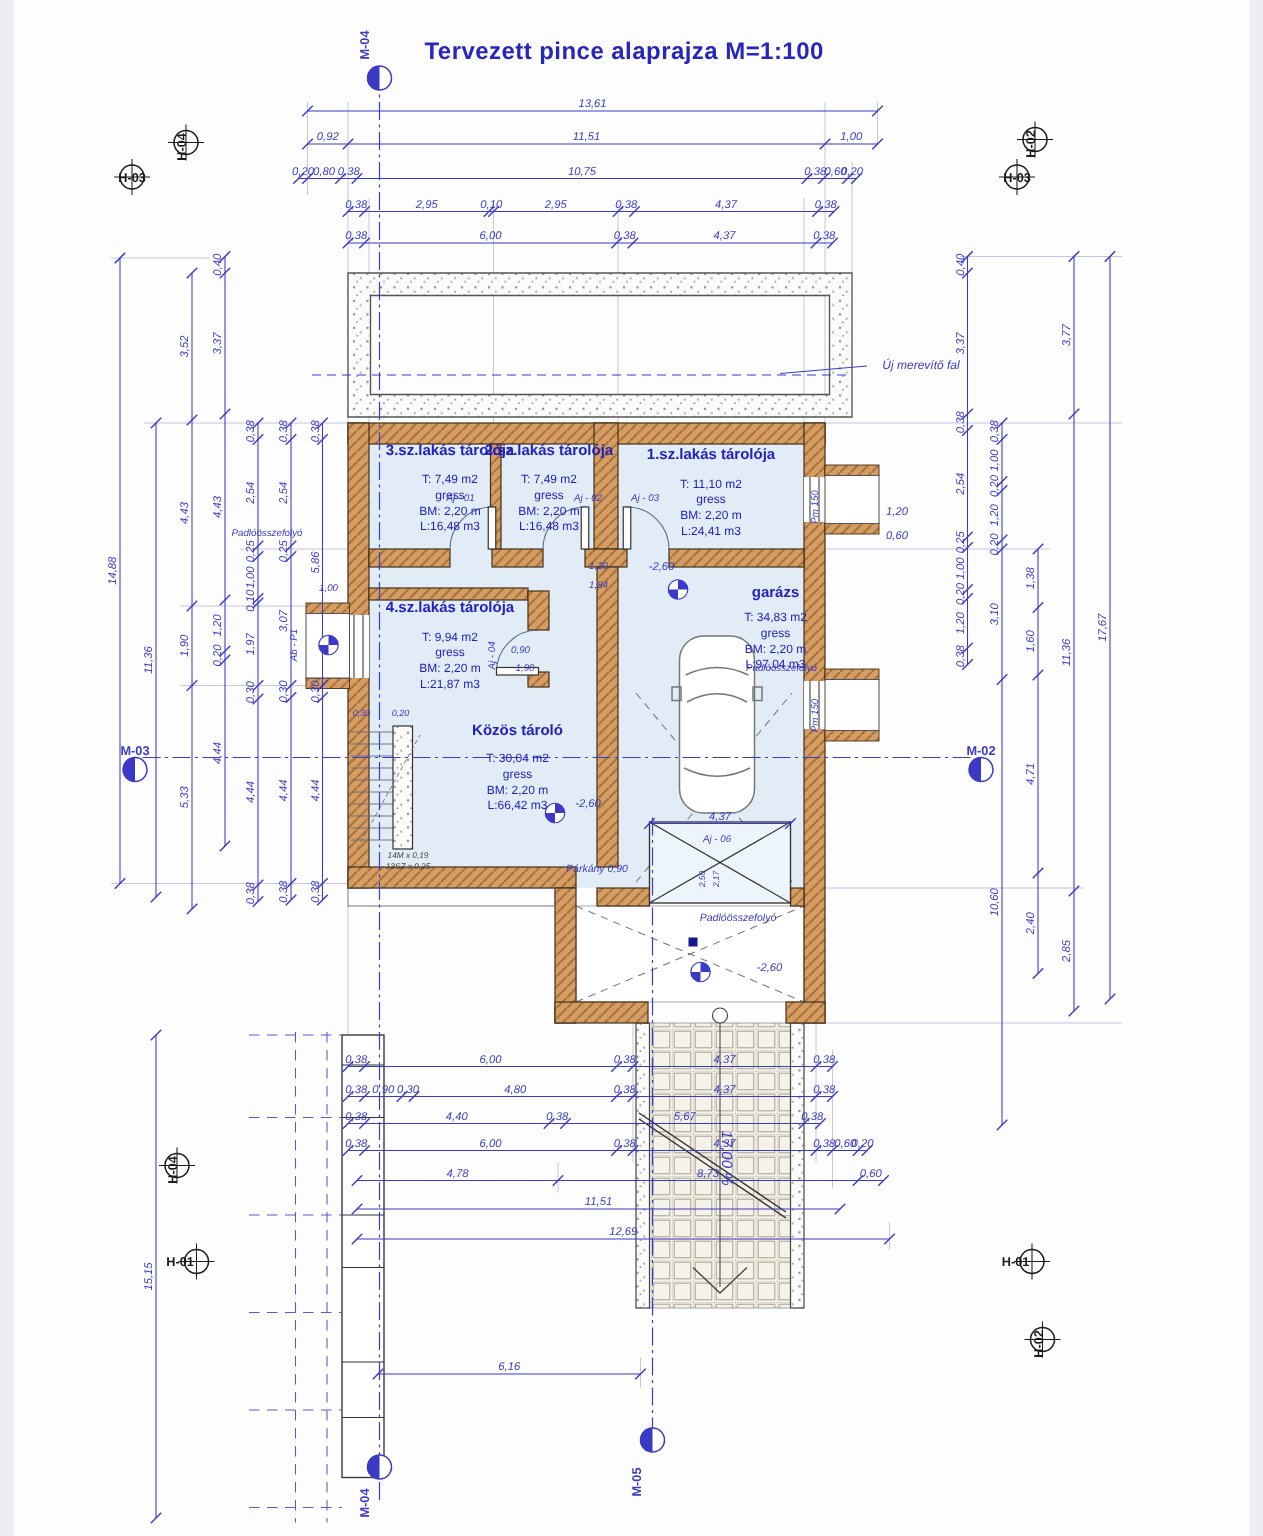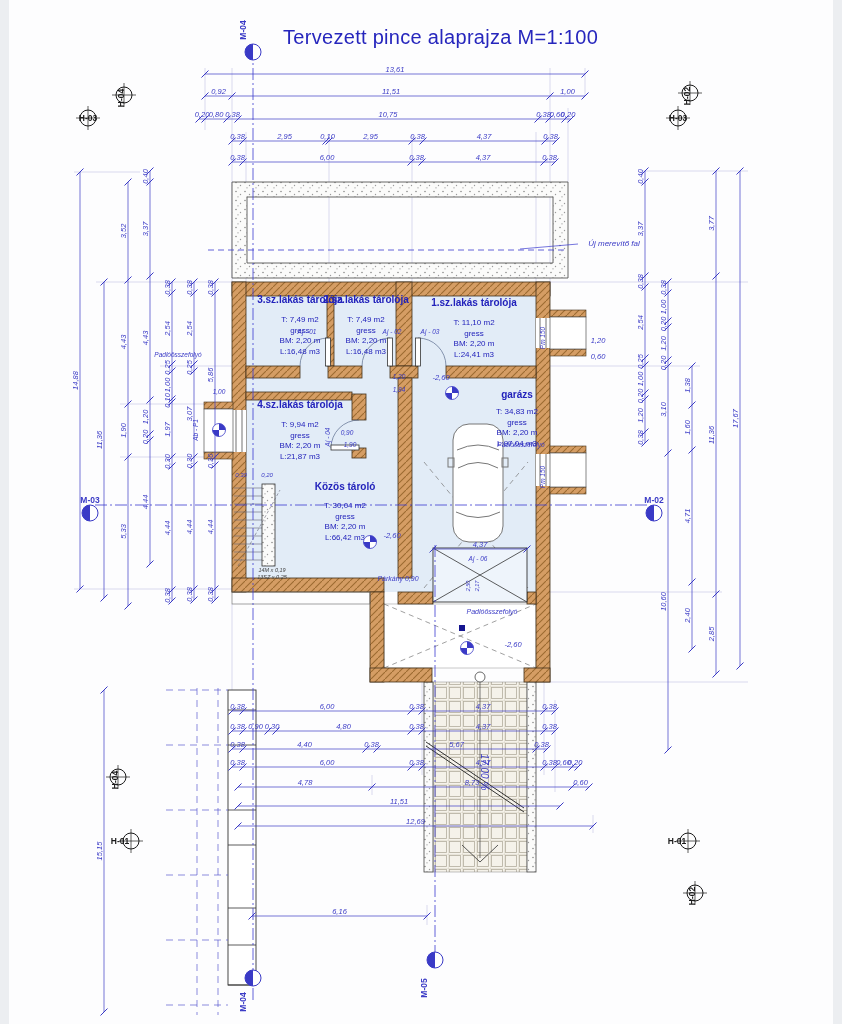--- a/index.html
+++ b/index.html
@@ -1,18 +1,18 @@
 <!DOCTYPE html>
 <html><head>
 <meta charset="utf-8">
 <style>
   html,body{margin:0;padding:0;}
   body{width:842px;height:1024px;background:#eceef1;font-family:"Liberation Sans",sans-serif;overflow:hidden;}
   .sheet{position:absolute;left:9px;top:0;width:824px;height:1024px;background:#fdfdfe;}
-  .title{position:absolute;left:283px;top:26px;font-size:20px;font-weight:normal;color:#2626bd;letter-spacing:0.3px;white-space:nowrap;}
+  .title{position:absolute;left:283px;top:26px;font-size:16px;font-weight:bold;color:#2626bd;letter-spacing:0.3px;white-space:nowrap;}
   svg text{font-family:"Liberation Sans",sans-serif;}
 </style>
 </head>
 <body>
 
 <div class="sheet"></div>
 <div class="title">Tervezett  pince alaprajza M=1:100</div>
 
 <svg id="plan" width="842" height="1024" viewBox="0 0 842 1024" style="position:absolute;left:0;top:0;">
   <defs>

